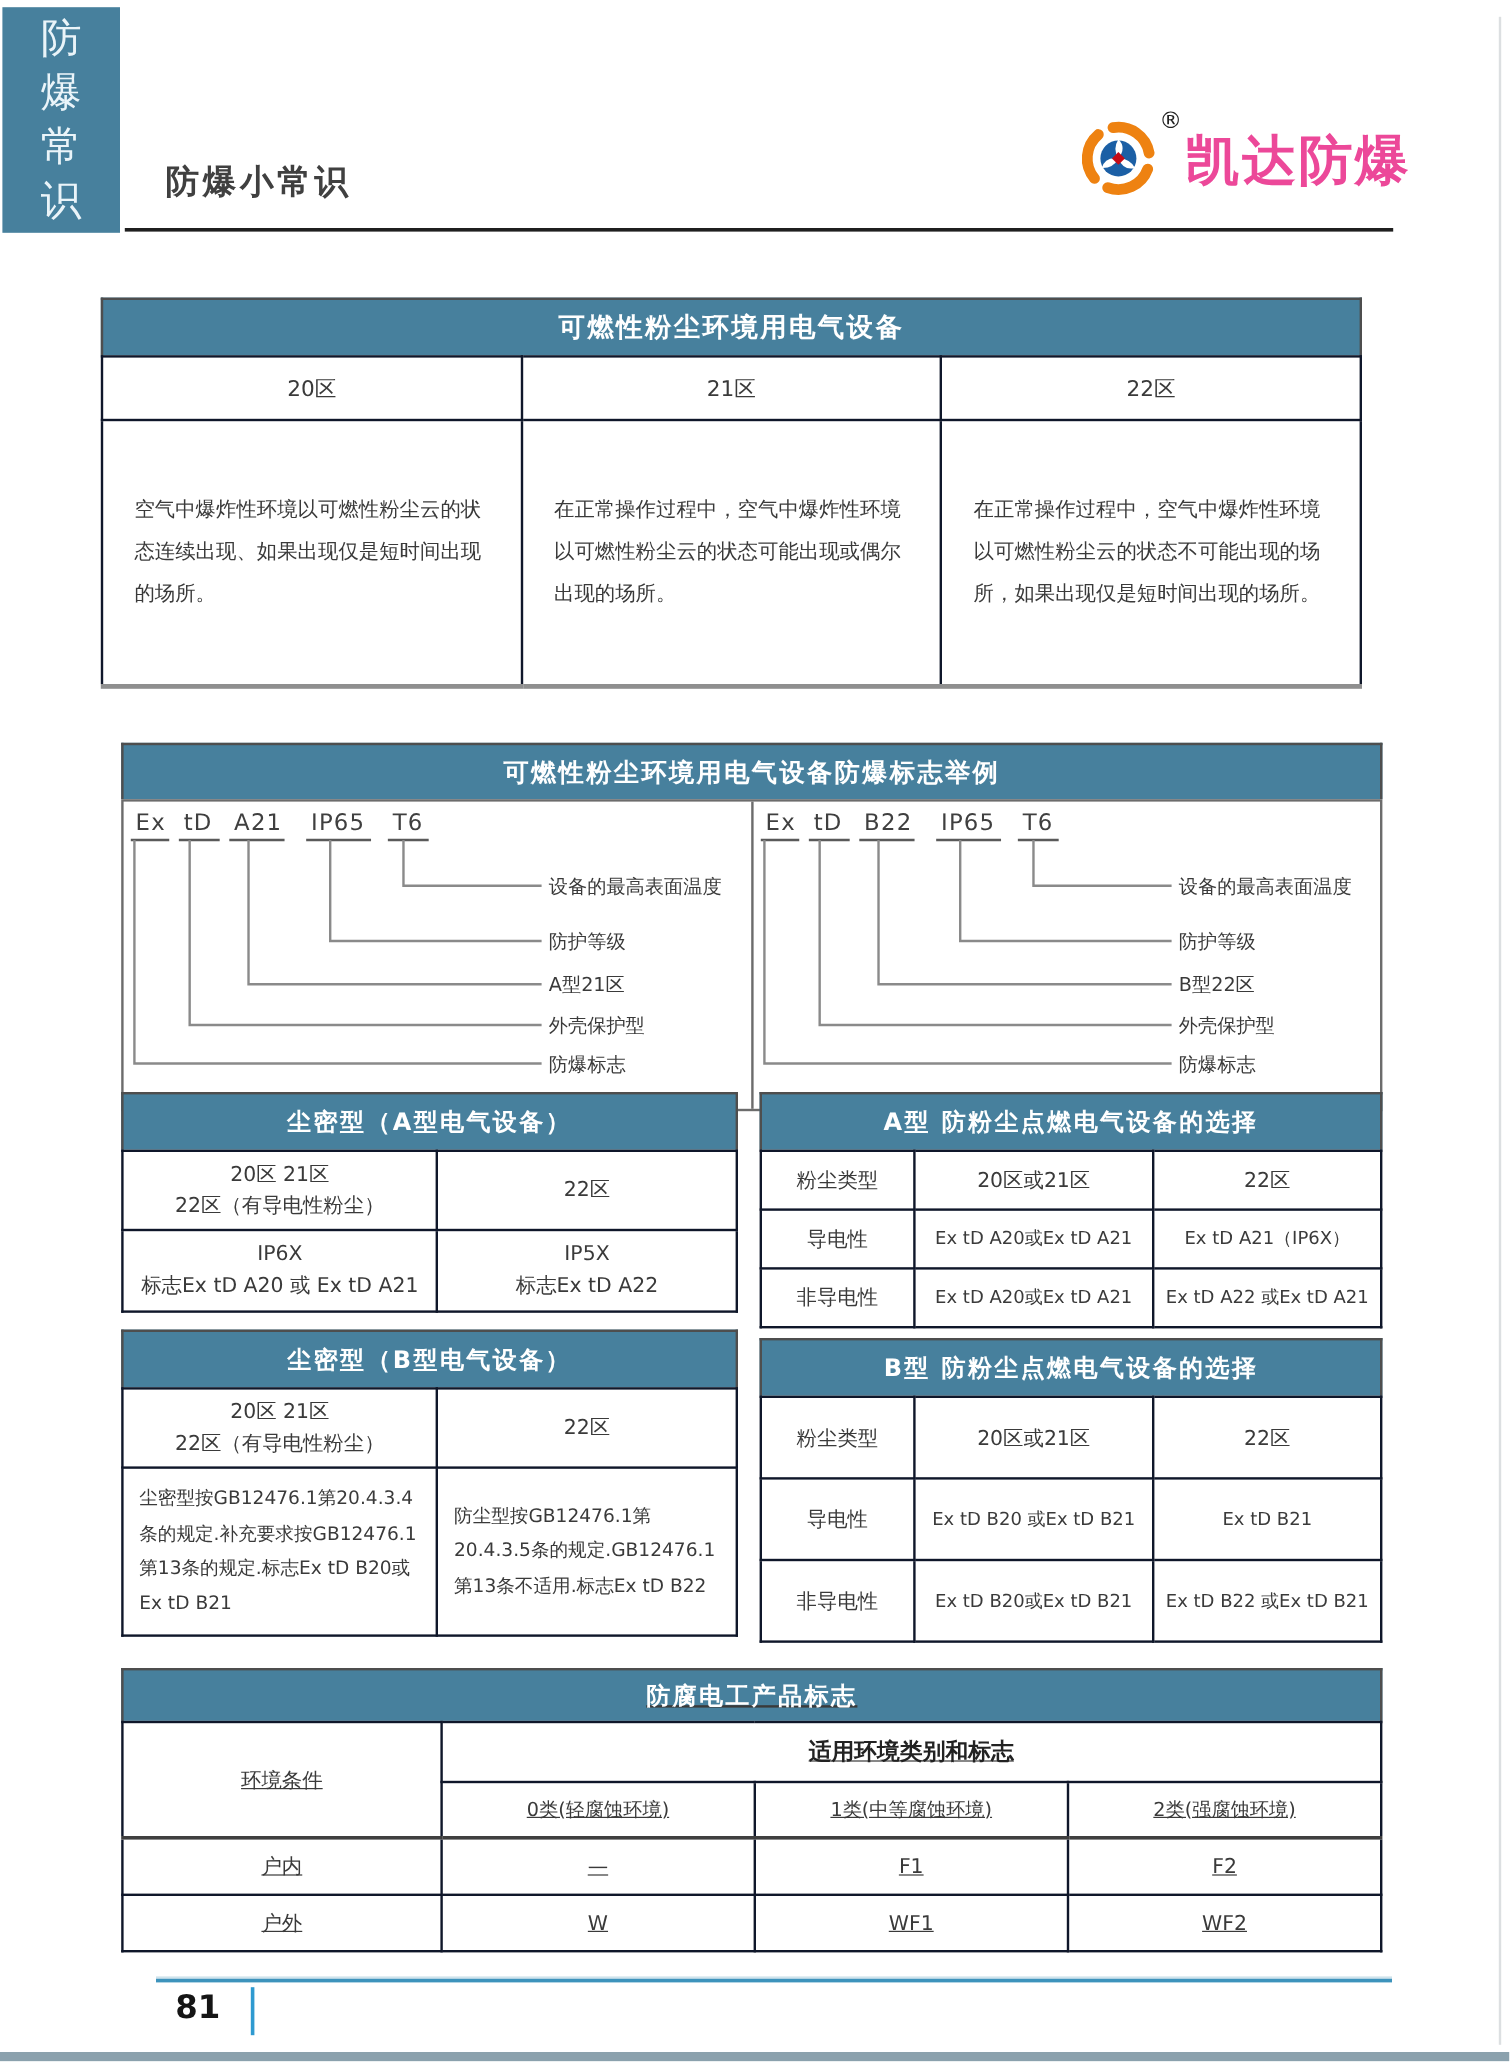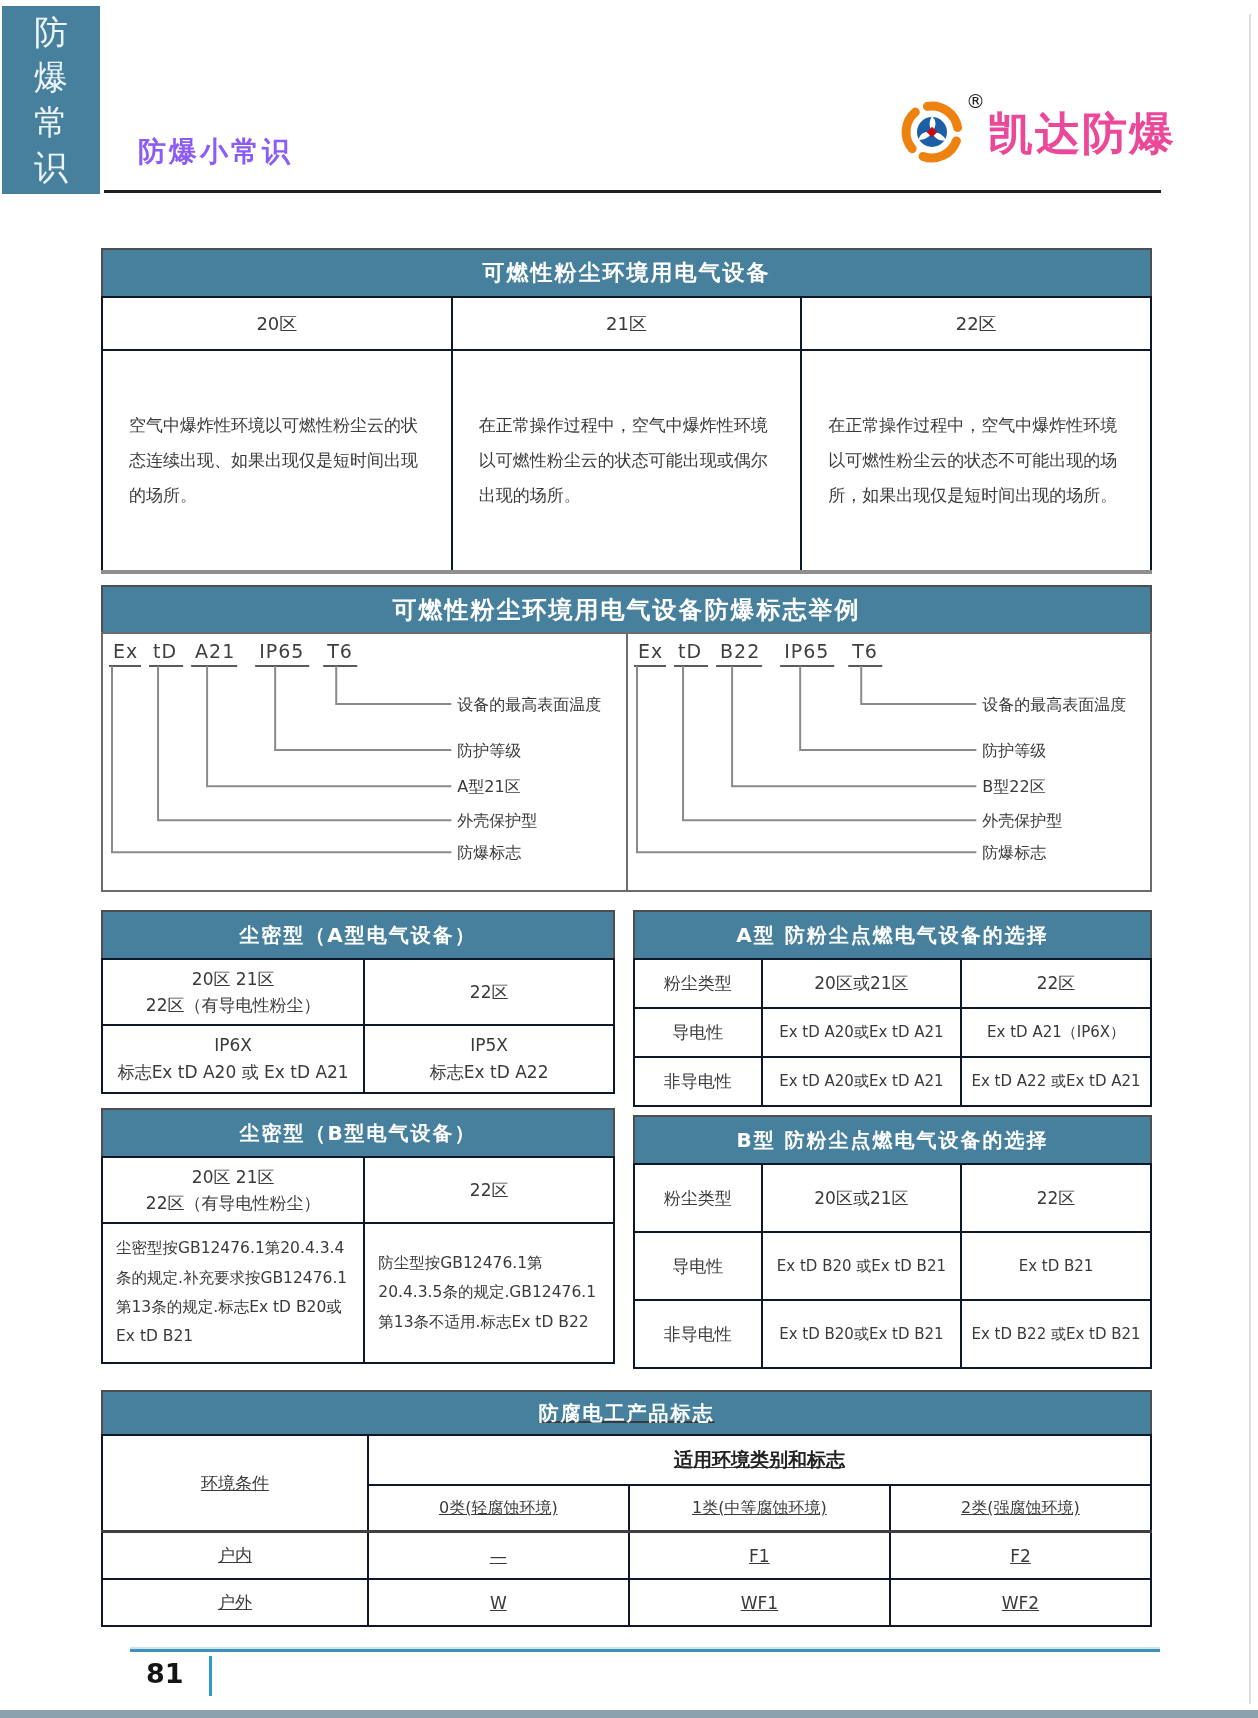--- a/index.html
+++ b/index.html
@@ -5,21 +5,21 @@
   html,body{margin:0;padding:0;background:#ffffff;}
   .page{position:relative;width:1258px;height:1718px;background:#fff;overflow:hidden;
         font-family:"DejaVu Sans",sans-serif;color:#3a3a3a;}
 
   
   .sidebar-tab{position:absolute;left:2px;top:6px;width:98px;height:188px;background:#47809d;
                display:flex;align-items:center;justify-content:center;}
   .sidebar-vtext{color:#eaf4f9;font-size:34px;font-weight:500;width:1em;word-break:break-all;
                  text-align:center;line-height:1.32;}
   .page-title{position:absolute;left:138px;top:133px;font-family:Liberation Sans, sans-serif;
-              font-weight:bold;font-size:28px;color:#8b5cf6;letter-spacing:3px;}
+              font-weight:bold;font-size:28px;color:#404040;letter-spacing:3px;}
   .header-rule{position:absolute;left:104px;top:190px;width:1057px;height:3px;background:#1f1f1f;}
   .logo{position:absolute;left:900px;top:90px;width:280px;height:84px;}
   .logo-icon{position:absolute;left:0;top:10px;width:64px;height:64px;}
   .reg-mark{position:absolute;left:66px;top:0;font-size:19px;color:#222;}
   .brand-name{position:absolute;left:88px;top:14px;font-size:45px;font-weight:bold;color:#ec4899;
               letter-spacing:2px;white-space:nowrap;}
 
   
   .sec{position:absolute;}
   .teal{background:#47809d;border:2px solid #4e4e4e;border-bottom:none;color:#fff;font-weight:bold;
@@ -28,21 +28,21 @@
   td{border:2px solid #0f172a;text-align:center;vertical-align:middle;padding:2px 6px;
      font-size:17px;color:#3a3a3a;}
 
   
   .t1-title{height:46px;font-size:22px;}
   .t1-zone td{height:47px;font-size:18px;}
   .t1-desc td{height:219px;text-align:left;padding:0 26px;font-size:17px;line-height:2.05;
               border-bottom:4px solid #8f8f8f;}
 
   
-  .mx-title{height:45px;font-size:24px;}
+  .mx-title{height:45px;font-size:21px;margin-top:34px;}
   .mx-box{border:2px solid #6c6c6c;height:256px;display:flex;background:#fff;}
   .mx-half{flex:1;position:relative;}
   .mx-half.first{border-right:2px solid #6c6c6c;}
   .mx-half svg{display:block;width:100%;height:100%;}
   .tok{font-size:19px;fill:#3f3f3f;letter-spacing:1px;font-family:"DejaVu Sans",sans-serif;}
   .lbl{font-size:16px;fill:#3a3a3a;font-family:"DejaVu Sans",sans-serif;}
 
   
   .small-title{height:46px;font-size:20px;}
   .dt-zone td{height:60px;line-height:1.55;}
@@ -92,21 +92,21 @@
         <path d="M32,32 Q39,23 32,16 Q27,24 32,32" transform="rotate(240 32 32)"></path>
       </g>
       <rect x="28.2" y="28.2" width="7.6" height="7.6" fill="#c40b17" transform="rotate(45 32 32)"></rect>
     </svg>
     <div class="reg-mark">®</div>
     <div class="brand-name">凯达防爆</div>
   </div>
 
   <div class="header-rule"></div>
 
-  <div class="sec" style="left:101px;top:248px;width:1051px;">
+  <div class="sec" style="left:84px;top:248px;width:1051px;">
     <div class="teal t1-title">可燃性粉尘环境用电气设备</div>
     <table style="border-top:none;">
       <tbody>
           <tr class="t1-zone">
         <td>20区</td>
         <td>21区</td>
         <td>22区</td>
       </tr>
       <tr class="t1-desc">
         <td>空气中爆炸性环境以可燃性粉尘云的状态连续出现、如果出现仅是短时间出现的场所。</td>

